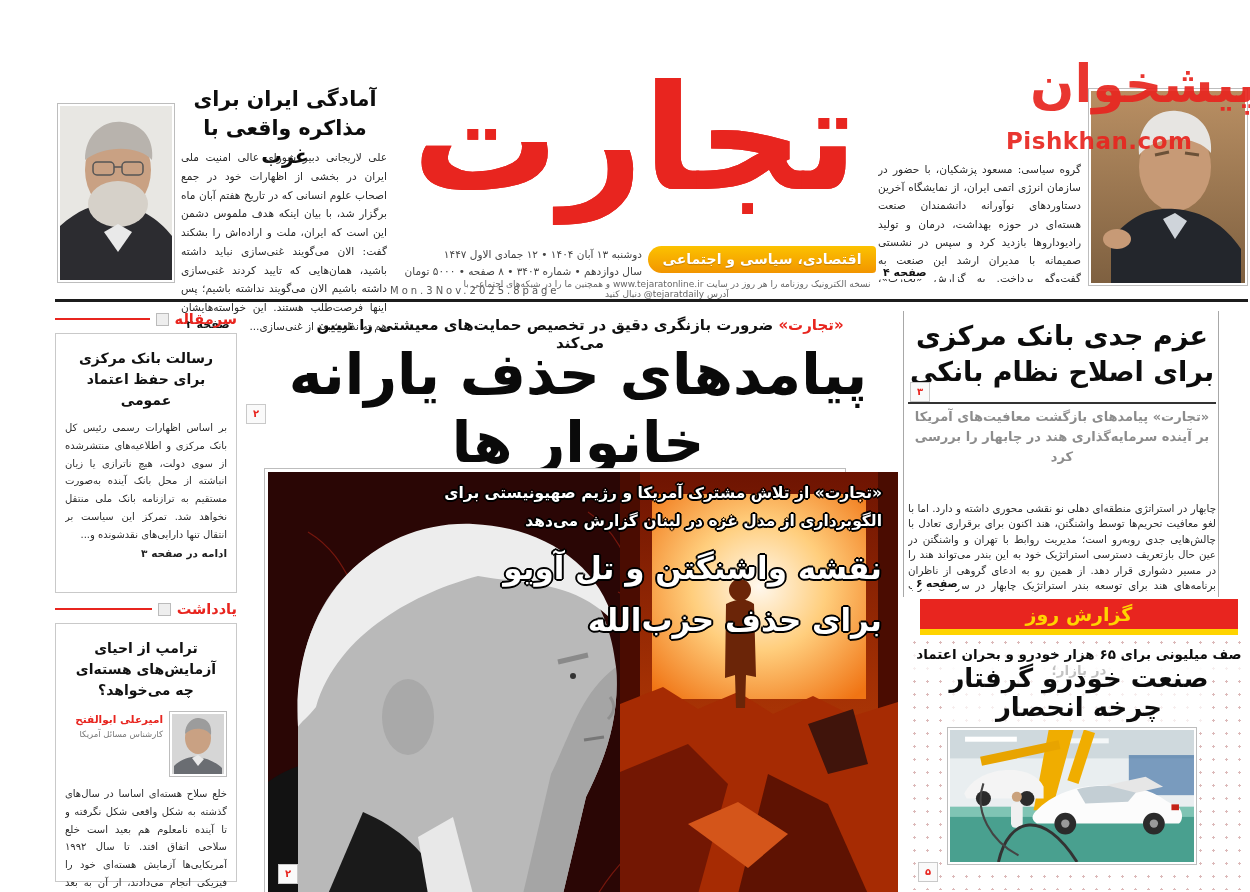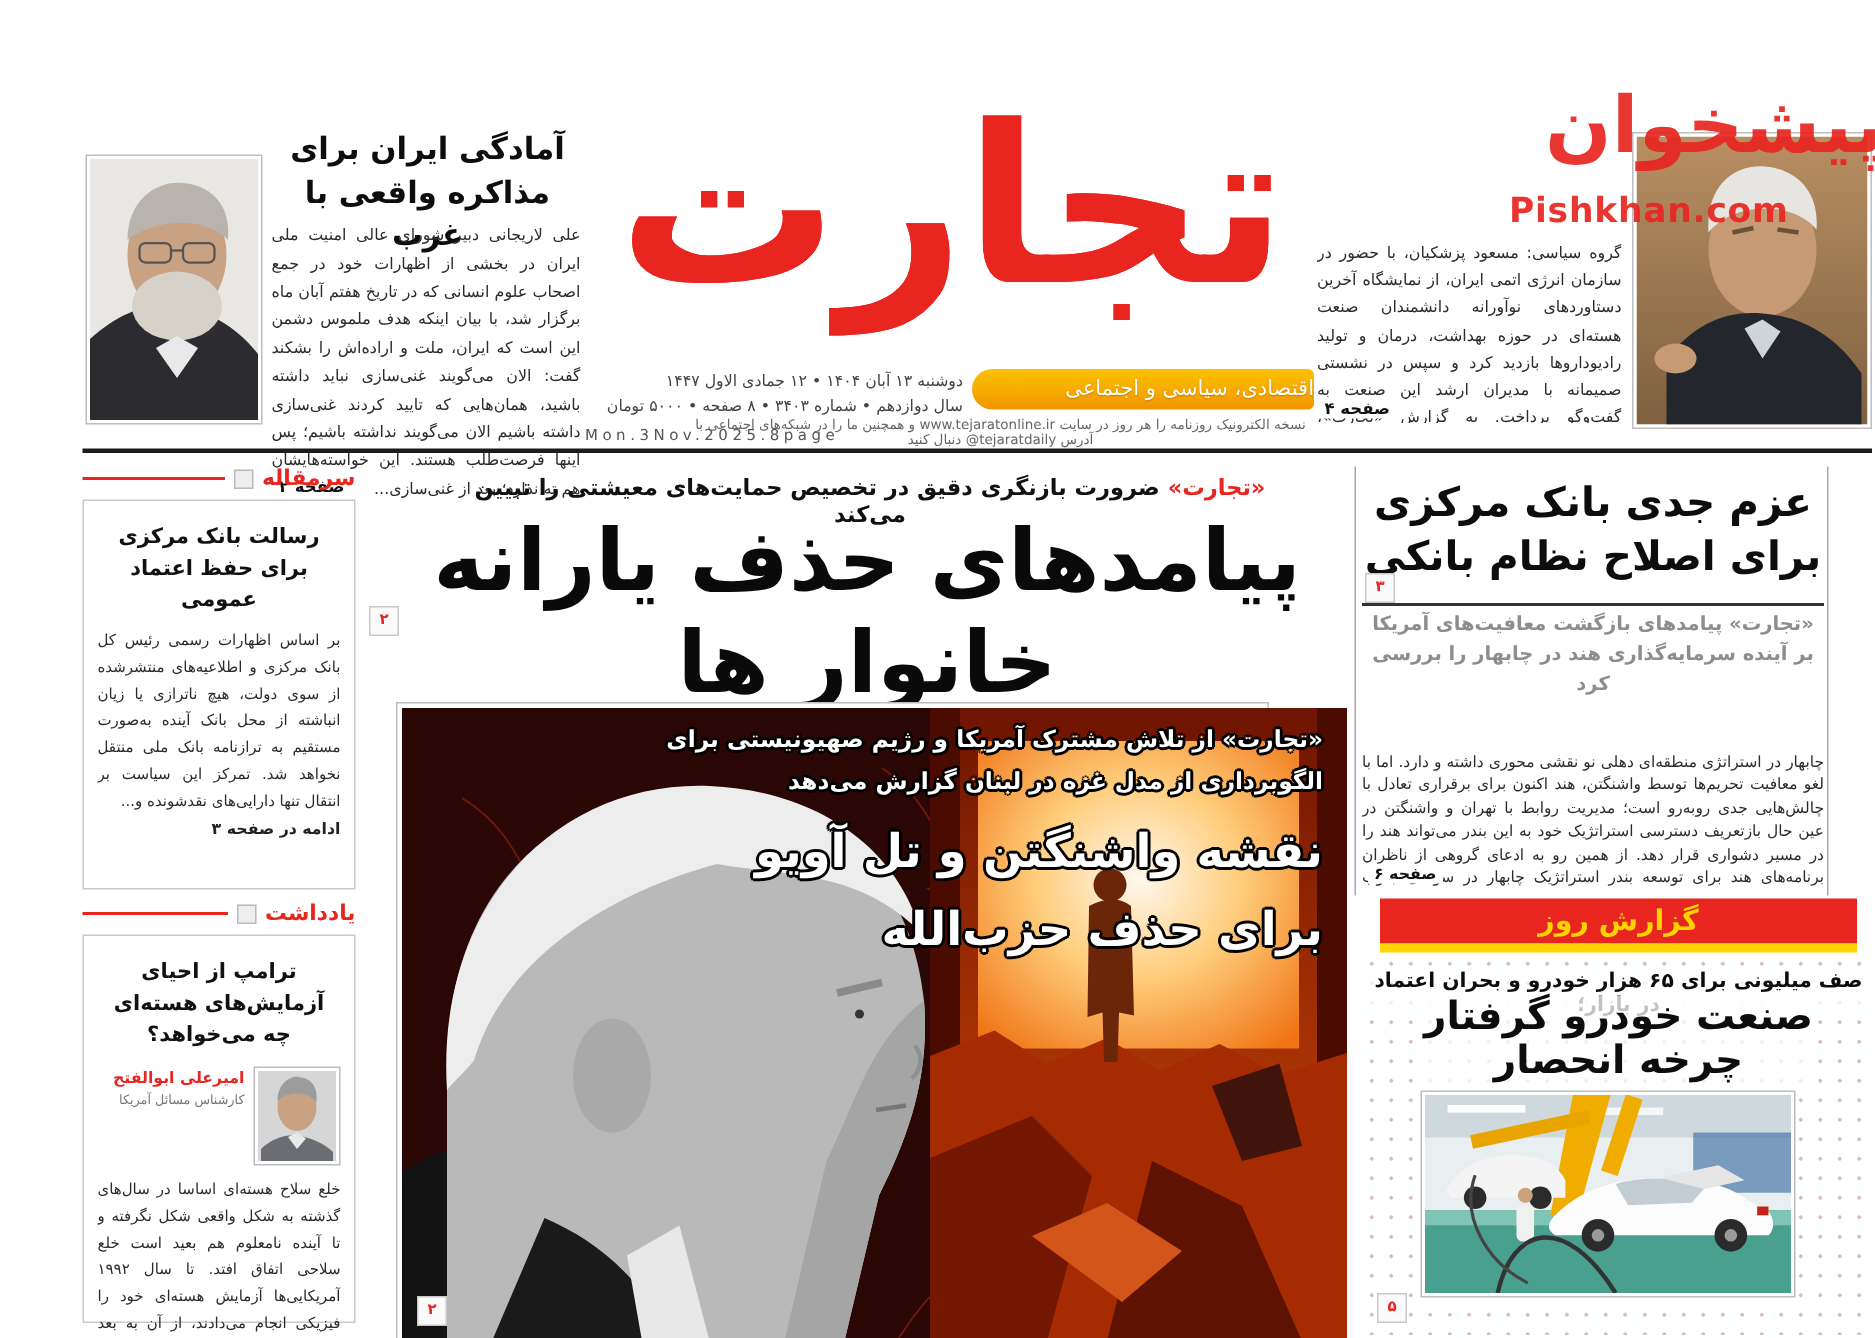--- a/index.html
+++ b/index.html
@@ -26,22 +26,22 @@
   .author-role{color:#777;font-size:8.5px;line-height:1.5;margin-top:3px;}
   .sbox .jbody{font-size:10px;line-height:1.78;margin-top:8px;}
   .more{font-weight:bold;font-size:10.5px;color:#222;margin-top:6px;}
   .outline-txt{color:#fff;font-weight:bold;
     text-shadow:-2px 0 #000,2px 0 #000,0 -2px #000,0 2px #000,
                 -1.4px -1.4px #000,1.4px 1.4px #000,-1.4px 1.4px #000,1.4px -1.4px #000;}
   .dots{background-image:radial-gradient(circle,#dcb9b9 1.1px,transparent 1.3px);
         background-size:13px 13px;background-color:#fff;}
   .banner{background:#e8251f;color:#ffd400;font-weight:bold;font-size:19px;
           text-align:center;line-height:30px;}
-  .yellowband{background:linear-gradient(180deg,#fcc200,#f29500);color:#fff;font-weight:normal;
-          font-size:14px;text-align:right;line-height:27px;border-radius:14px 4px 4px 14px;
+  .yellowband{background:linear-gradient(180deg,#fcc200,#f29500);color:#fff;font-weight:bold;
+          font-size:14px;text-align:center;line-height:27px;border-radius:14px 4px 4px 14px;
           text-shadow:0 1px 1px rgba(120,70,0,.4);}
   .dateline{font-size:10.5px;color:#444;line-height:1.65;text-align:right;}
   .dateline-en{direction:ltr;text-align:left;font-size:10px;color:#555;letter-spacing:3px;margin-top:2px;}
   .weblink{font-size:9px;color:#666;text-align:center;direction:rtl;}
   .vrule{width:1px;background:#a8a8a8;}
 </style>
 </head>
 <body>
 
 <div class="page">

